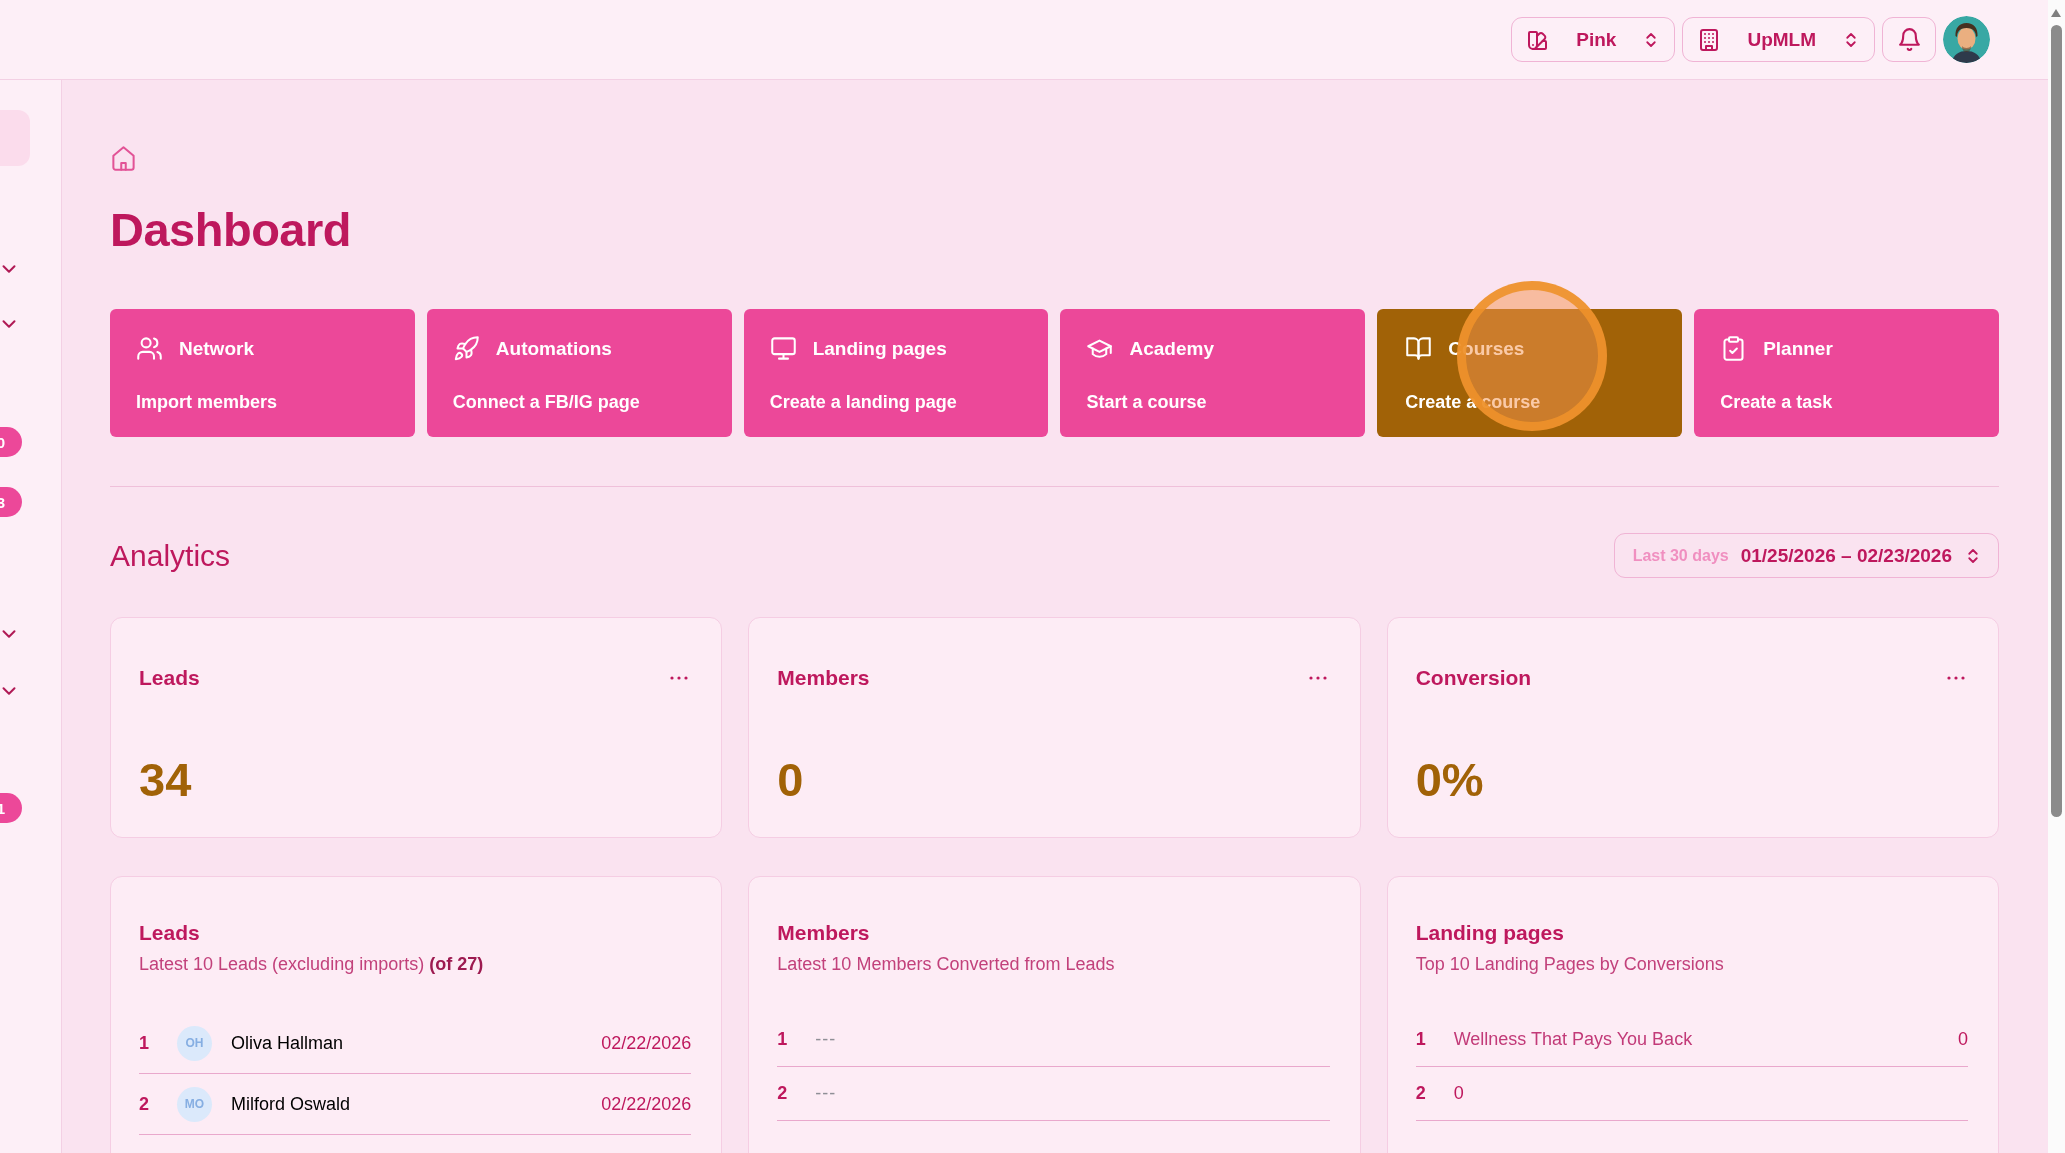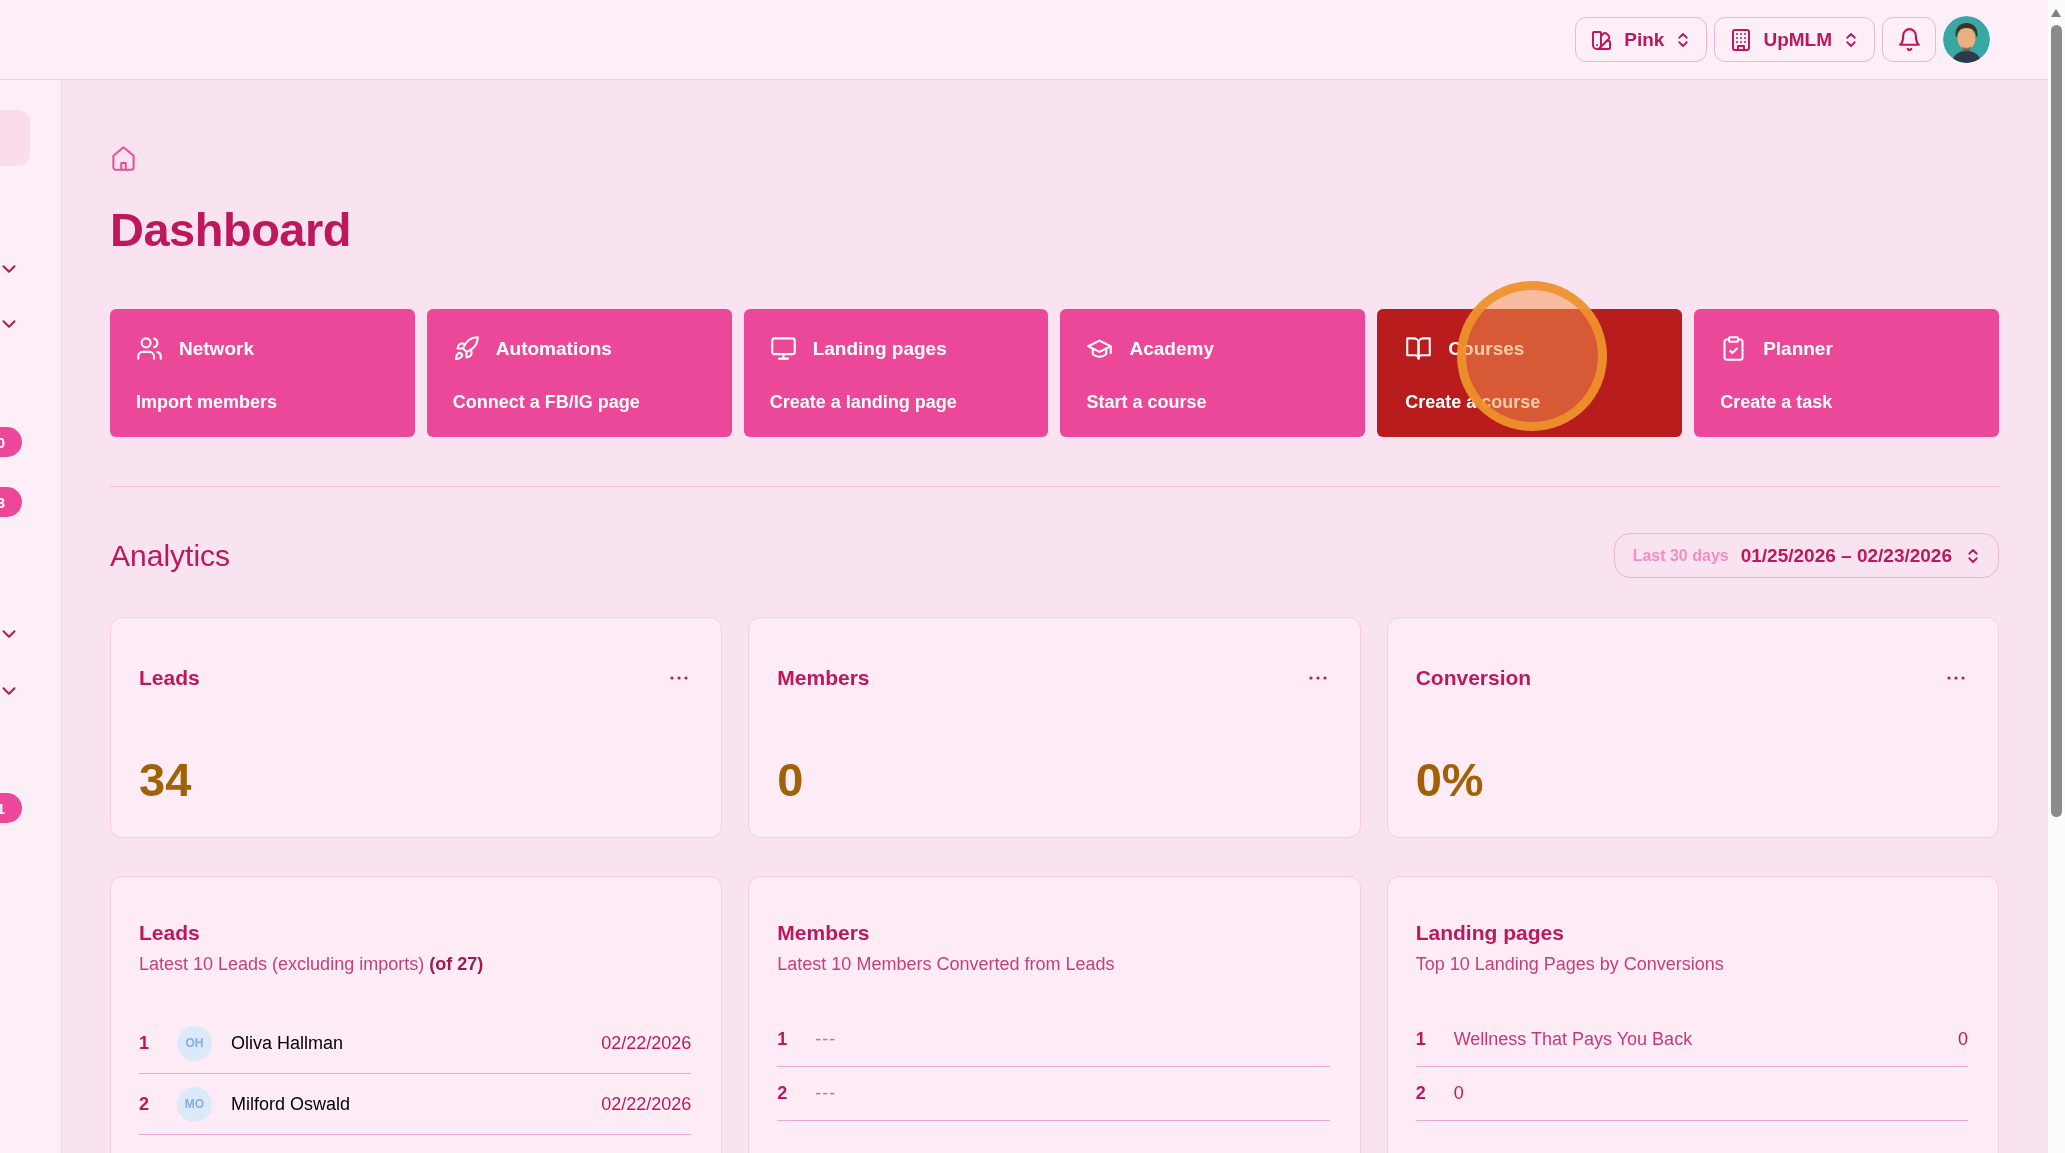--- a/index.html
+++ b/index.html
@@ -10,21 +10,21 @@
   
   .scrollbar { position:absolute; right:0; top:0; width:17px; height:1153px; background:#fbfbfb; z-index:50; }
   .scroll-up-arrow { position:absolute; top:9px; left:3px; width:0; height:0;
     border-left:5.5px solid transparent; border-right:5.5px solid transparent; border-bottom:8px solid #7f7f7f; }
   .scroll-thumb { position:absolute; top:25px; left:3px; width:11px; height:792px; background:#8b8b8b; border-radius:6px; }
 
   
   .header { position:absolute; left:0; top:0; width:2048px; height:80px; background:#fdeff7;
     border-bottom:1px solid #f3d0e4; display:flex; align-items:center; justify-content:flex-end;
     gap:7px; padding-right:58px; z-index:10; }
-  .hdr-pill { display:flex; align-items:center; gap:10px; height:45px; padding:0 14px;
+  .hdr-pill { display:flex; align-items:center; gap:26px; height:45px; padding:0 14px;
     border:1.5px solid #f0b4d5; border-radius:11px; color:#be185d; font-weight:bold; font-size:19px; cursor:pointer; background:transparent; }
   .hdr-pill svg { flex:0 0 auto; }
   .icon-btn { width:54px; height:45px; display:flex; align-items:center; justify-content:center;
     border:1.5px solid #f0b4d5; border-radius:11px; color:#be185d; cursor:pointer; background:transparent; }
   .avatar { width:47px; height:47px; border-radius:50%; overflow:hidden; cursor:pointer; flex:0 0 auto; }
 
   
   .sidebar { position:absolute; left:0; top:80px; width:62px; height:1073px; background:#fdeff7;
     border-right:1px solid #f3d0e4; overflow:hidden; z-index:5; }
   .side-active { position:absolute; left:-22px; top:30px; width:52px; height:56px; background:#fbdcec; border-radius:12px; }
@@ -35,31 +35,31 @@
   
   .main { position:absolute; left:63px; top:81px; width:1985px; height:1072px; background:#fae3f0;
     padding:0 49px 0 47px; overflow:hidden; }
   .breadcrumb { margin-top:64px; color:#e25396; }
   .page-title { margin-top:30px; font-size:47px; font-weight:800; color:#be185d; letter-spacing:-0.5px; }
 
   
   .actions { margin-top:52px; display:flex; gap:12px; }
   .action-card { width:305px; height:128px; background:#ec4899; border-radius:6px; color:#fff;
     padding:26px 24px 24px 26px; display:flex; flex-direction:column; justify-content:space-between; cursor:pointer; }
-  .action-card.pressed { background:#b91c1c;padding-left:28px; }
+  .action-card.pressed { background:#a16207;padding-left:28px; }
   .action-top { display:flex; align-items:center; gap:16px; font-size:19px; font-weight:bold; }
   .action-sub { font-size:18px; font-weight:600; }
 
   .rule { margin-top:49px; border:none; border-top:1px solid #efc0da; width:100%; }
 
   
   .analytics-head { margin-top:46px; display:flex; align-items:center; justify-content:space-between; }
   .analytics-title { font-size:30px; font-weight:400; color:#be185d; }
   .date-pill { display:flex; align-items:center; gap:12px; height:45px; padding:0 16px 0 18px;
-    border:1.5px solid #f0b4d5; border-radius:16px; cursor:pointer; }
+    border:1.5px solid #f0b4d5; border-radius:11px; cursor:pointer; }
   .date-label { color:#f08fc0; font-size:16px; font-weight:bold; }
   .date-range { color:#be185d; font-size:19px; font-weight:bold; }
   .date-pill svg { color:#be185d; }
 
   
   .stats { margin-top:39px; display:flex; gap:26px; }
   .stat-card { width:613px; height:221px; background:#fdecf5; border:1px solid #f5cde3; border-radius:12px;
     padding:48px 30px 34px 28px; display:flex; flex-direction:column; }
   .stat-top { display:flex; align-items:flex-start; justify-content:space-between; }
   .stat-title { font-size:21px; font-weight:bold; color:#be185d; }

